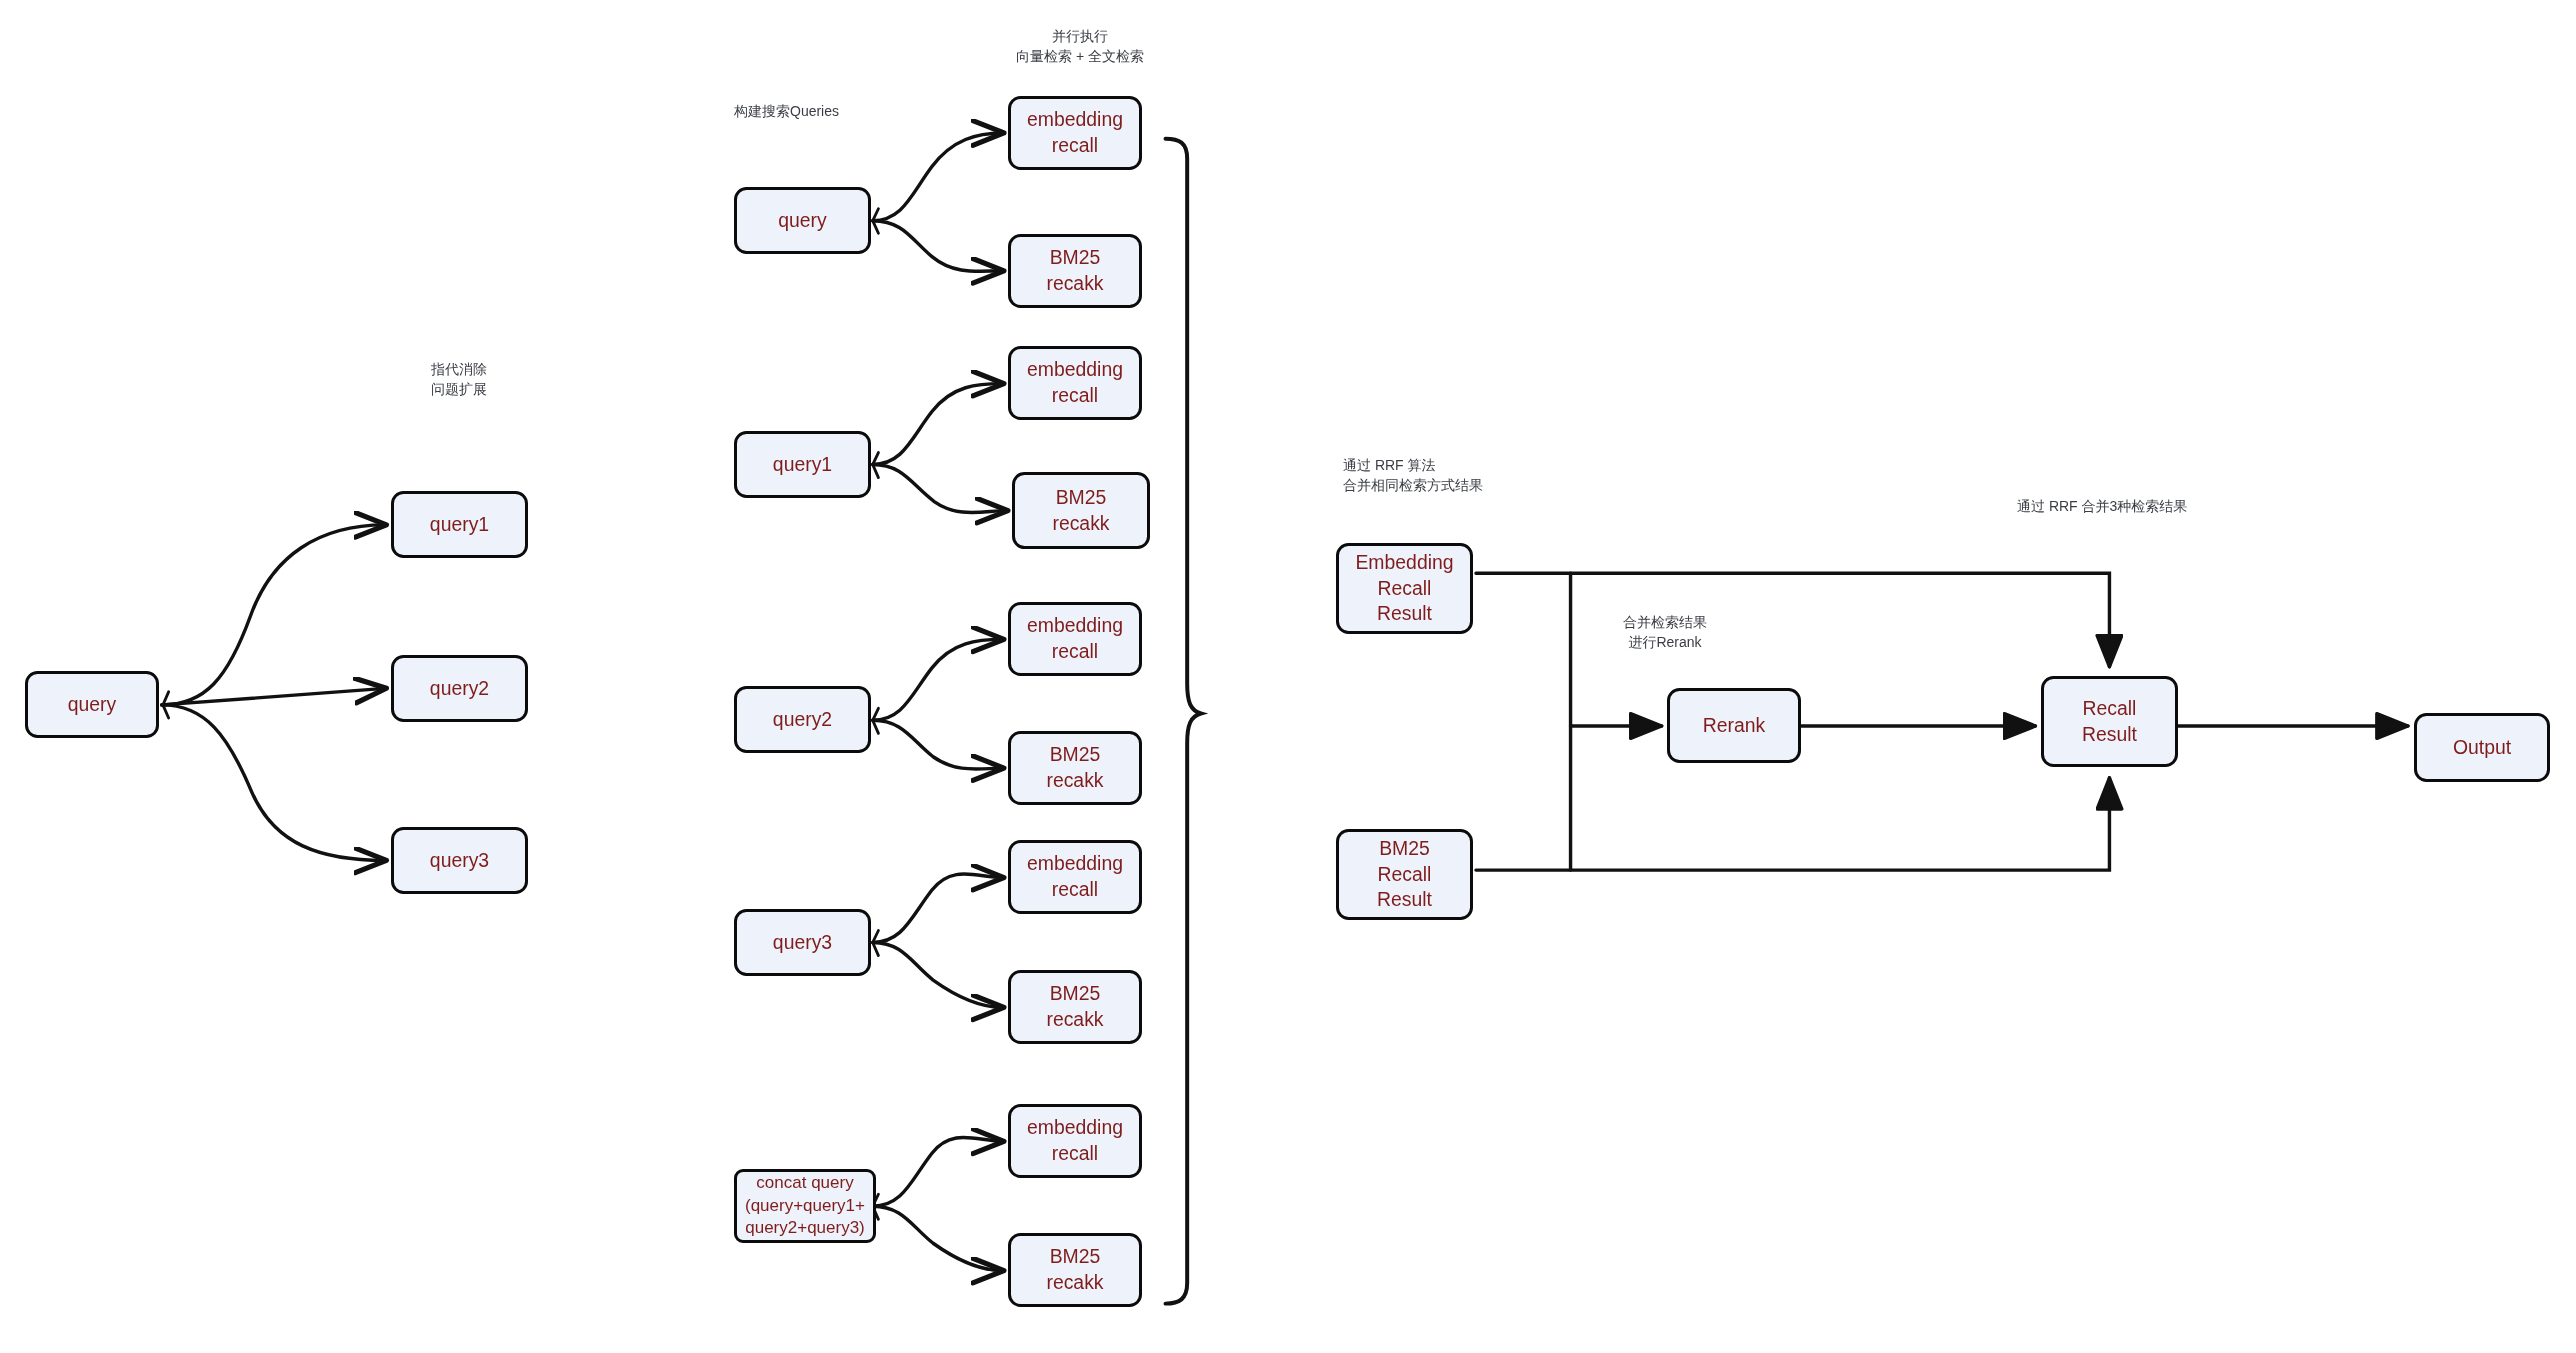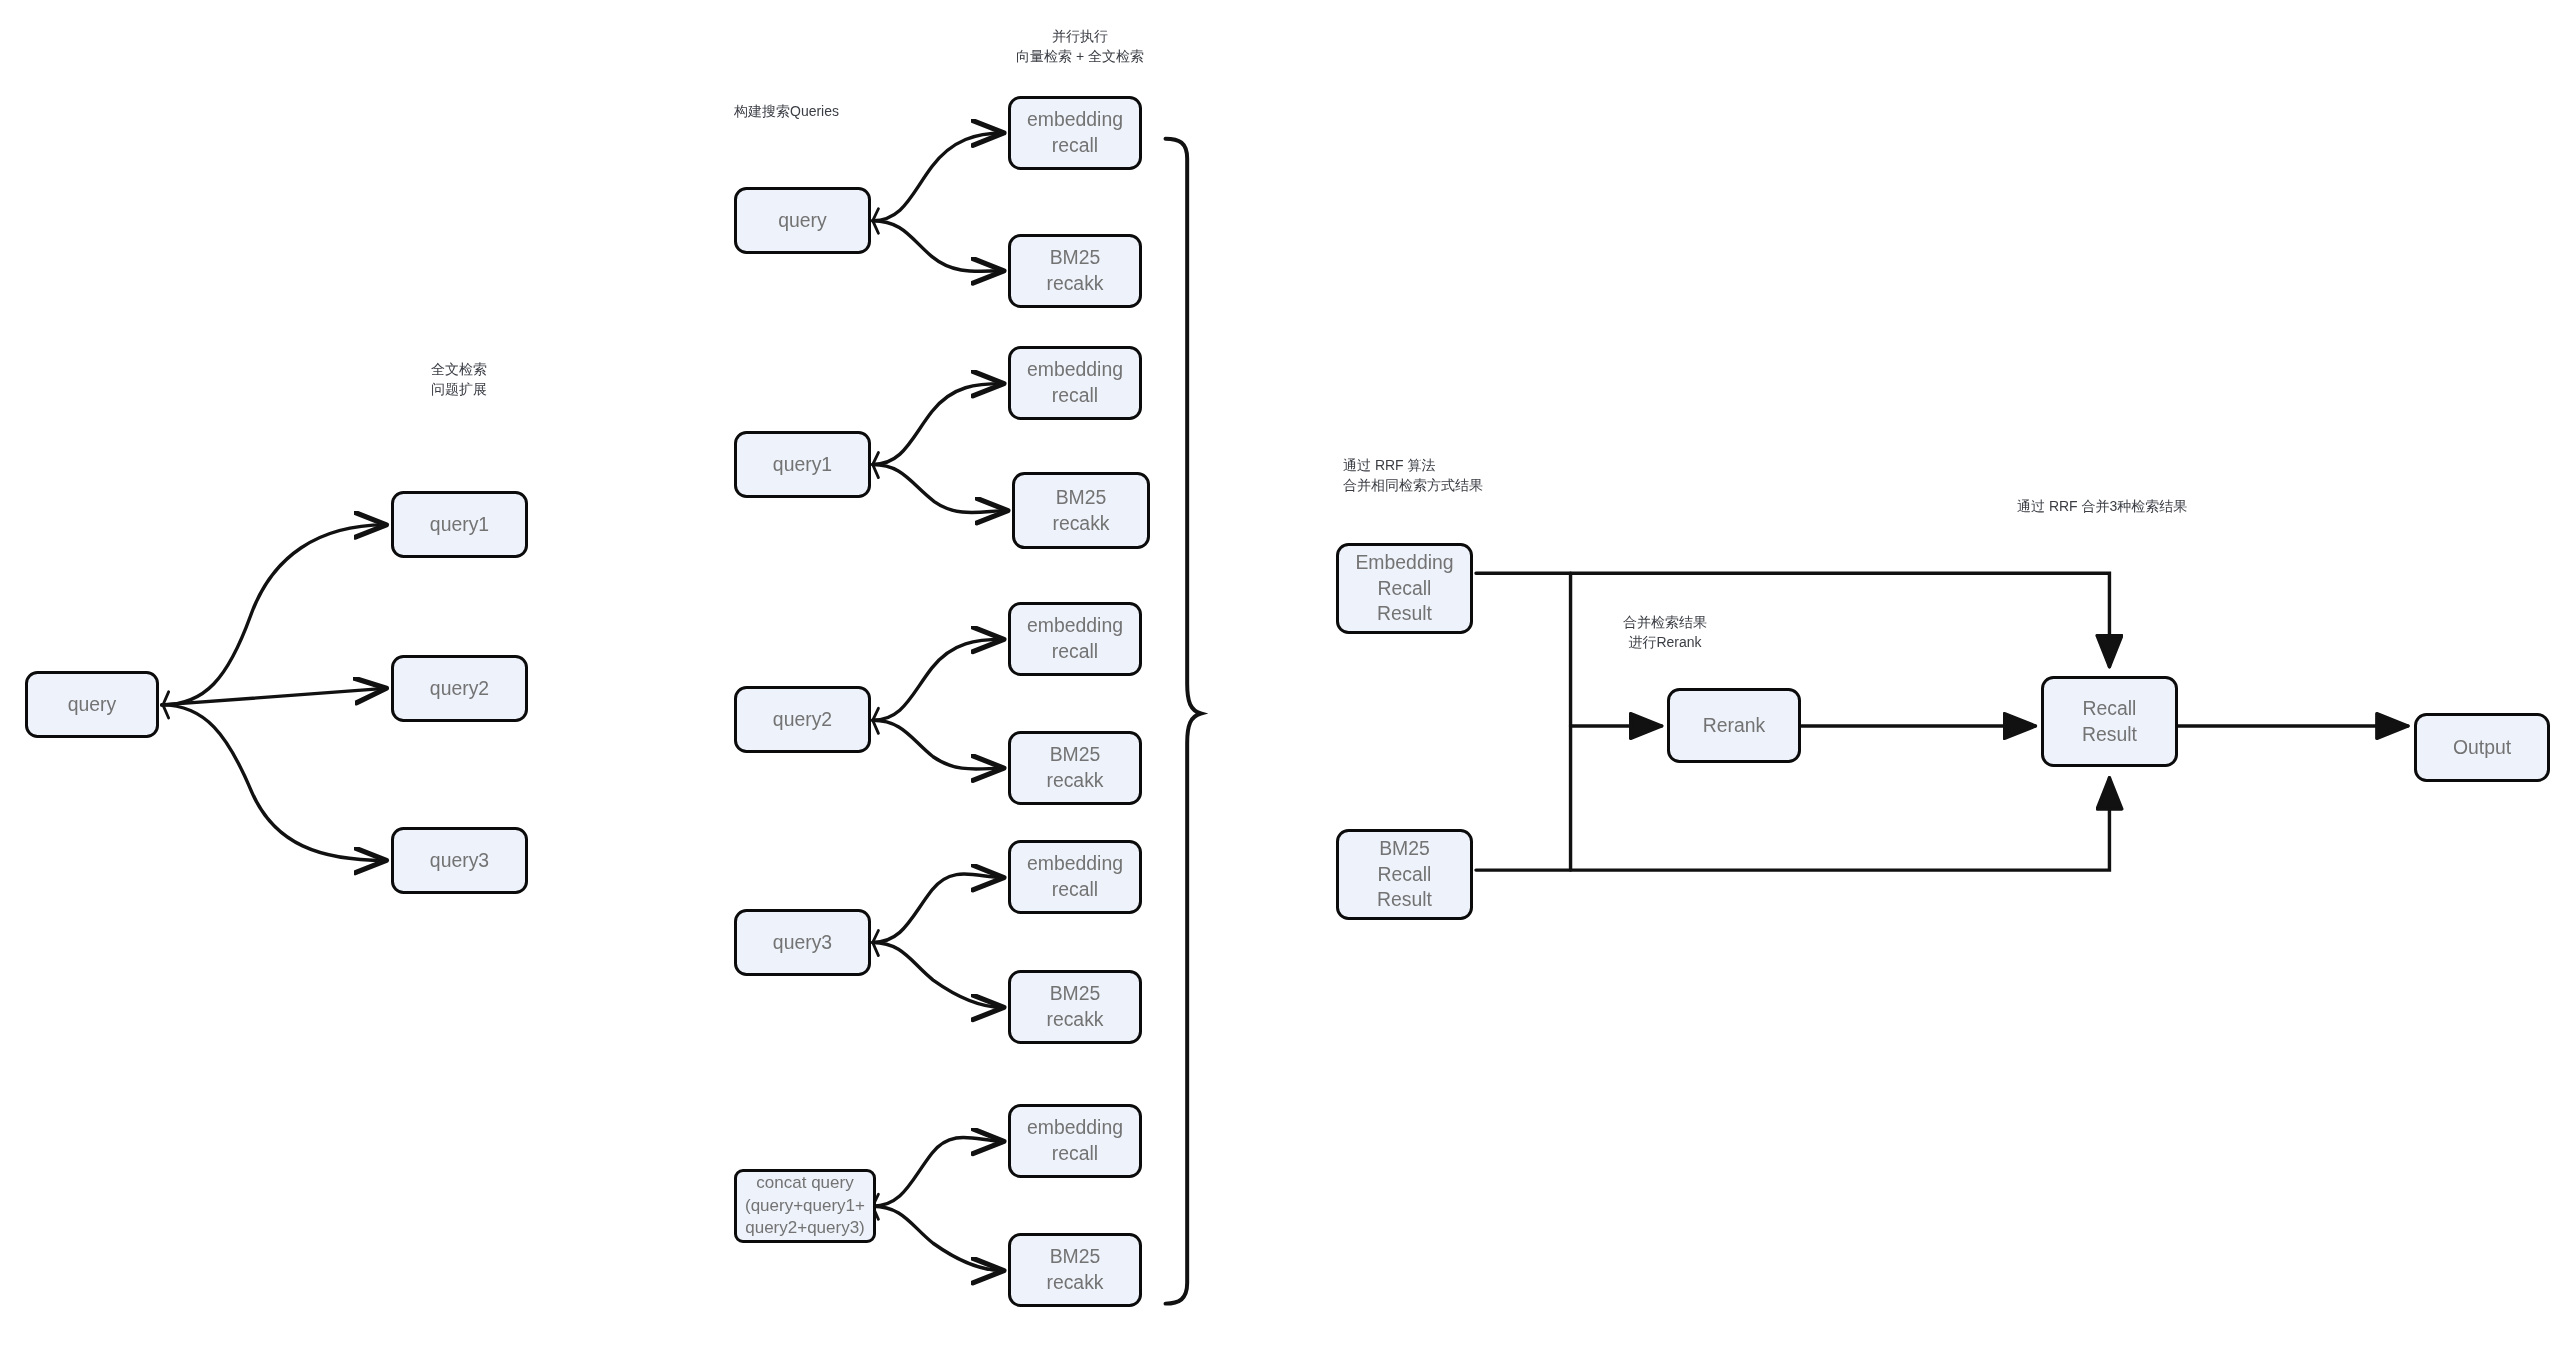--- a/index.html
+++ b/index.html
@@ -28,21 +28,21 @@
   .node {
     position: absolute;
     box-sizing: border-box;
     background: #eef2fa;
     border: 3.4px solid #0b0b0b;
     border-radius: 12.5px;
     display: flex;
     align-items: center;
     justify-content: center;
     text-align: center;
-    color: #737373;
+    color: #7f1d1d;
     font-size: 19.4px;
     line-height: 1.32;
     font-family: "Liberation Sans", "DejaVu Sans", sans-serif;
     white-space: pre-line;
     padding: 2.3px 4.6px;
   }
   .caption {
     position: absolute;
     color: #3a3d44;
     font-size: 14px;
@@ -150,21 +150,21 @@
       <g>
         <path d="M3162,1274 L 3573,1274" marker-end="url(#ahf)"></path>
       </g>
 
       <g>
         <path d="M3823,1274 L 4227,1274" marker-end="url(#ahf)"></path>
       </g>
     </g>
   </svg>
 
-  <div class="caption center" style="left:459px; top:359px;">全文检索
+  <div class="caption center" style="left:459px; top:359px;">指代消除
 问题扩展</div>
   <div class="caption left" style="left:734px; top:101px;">构建搜索Queries</div>
   <div class="caption center" style="left:1080px; top:26px;">并行执行
 向量检索 + 全文检索</div>
   <div class="caption left" style="left:1343px; top:455px;">通过 RRF 算法
 合并相同检索方式结果</div>
   <div class="caption center" style="left:1665px; top:612px;">合并检索结果
 进行Rerank</div>
   <div class="caption left" style="left:2017px; top:496px;">通过 RRF 合并3种检索结果</div>
 

